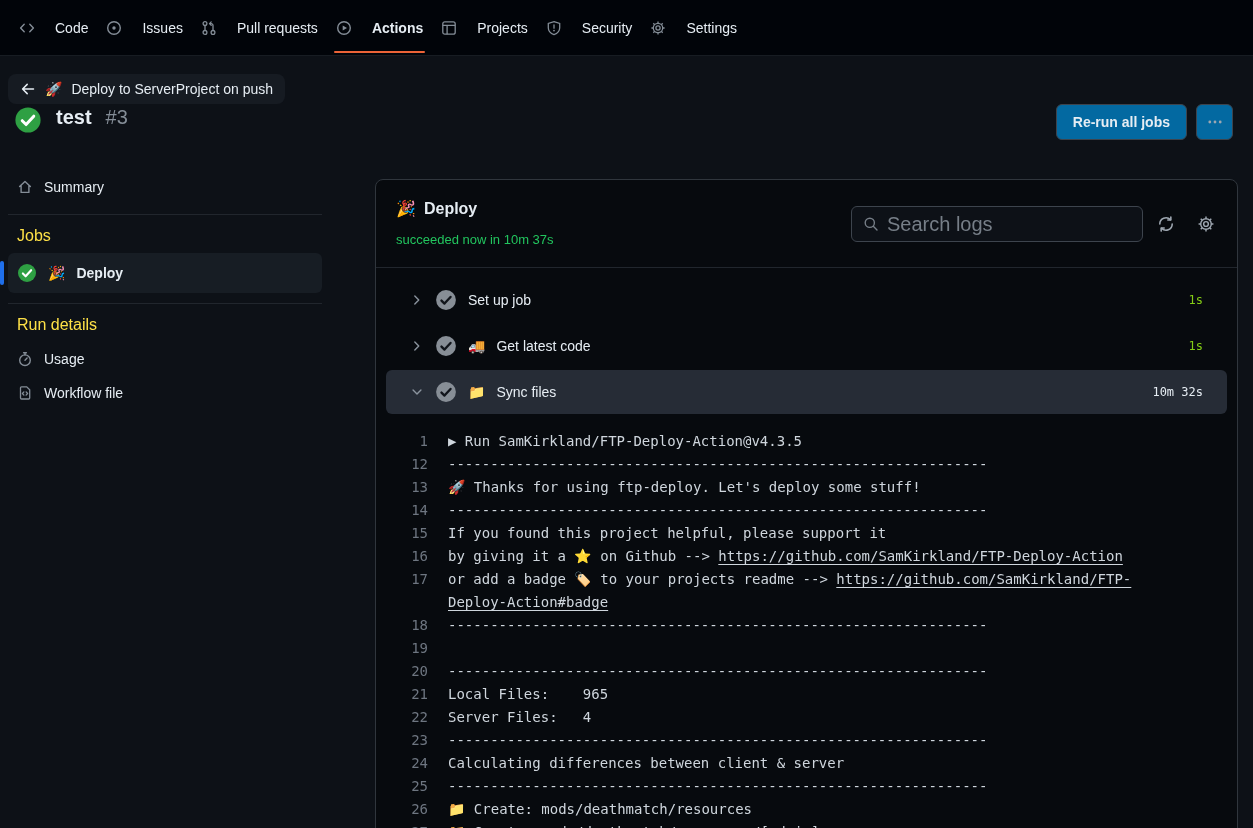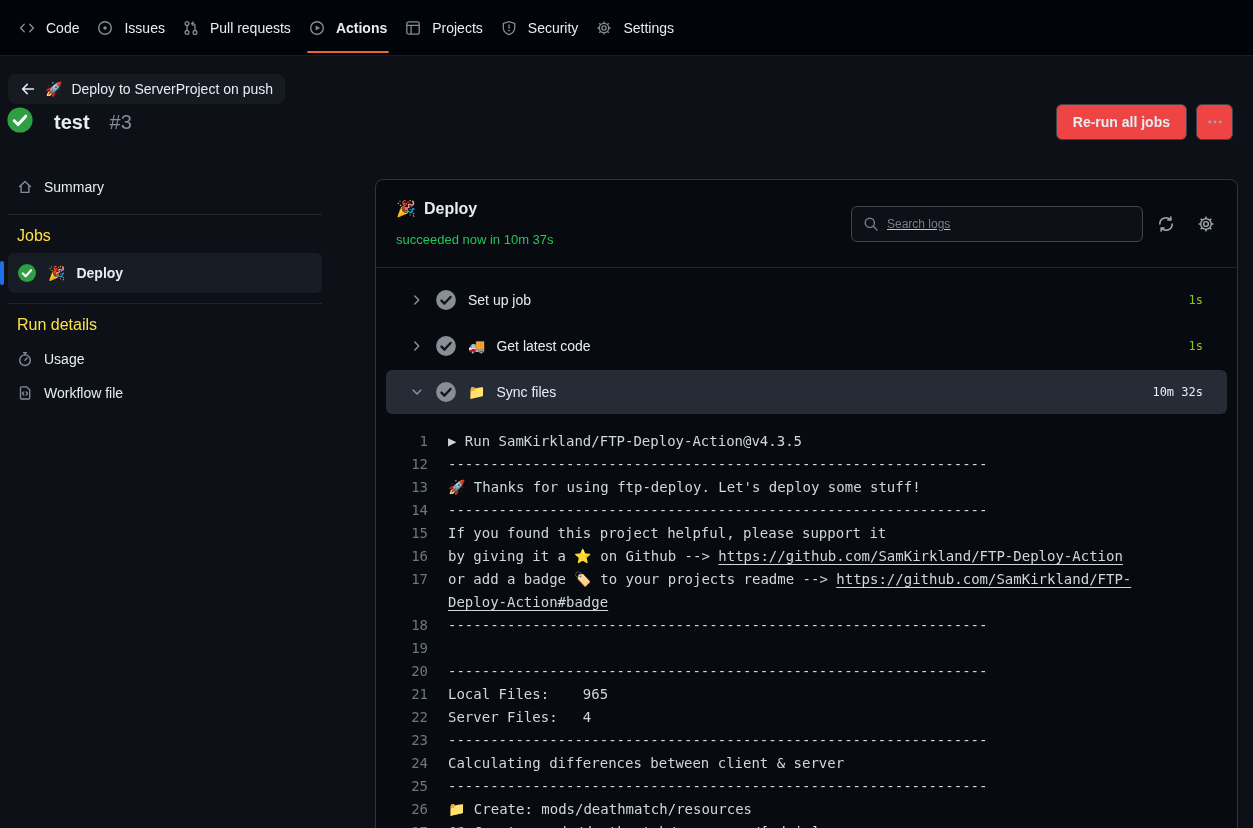--- a/index.html
+++ b/index.html
@@ -11,46 +11,46 @@
   }
   .icon svg { display:block; }
 
   
   .topnav {
     position:absolute; top:0; left:0; right:0; height:56px;
     background:#010409; border-bottom:1px solid #171c22;
     display:flex; align-items:stretch; padding:0 10px; 
   }
   .nav-item {
-    position:relative; display:flex; align-items:center; gap:11px;
+    position:relative; display:flex; align-items:center; gap:20px;
     padding:0 9px; cursor:pointer; color:#e6edf3;
   }
   .nav-item .icon { color:#848d97; }
   .nav-item.active { font-weight:700; }
   .nav-item.active::after {
     content:""; position:absolute; left:7px; right:7px; bottom:2px;
     height:2px; border-radius:2px; background:#ec6337;
   }
 
   
   .breadcrumb {
     position:absolute; left:8px; top:74px; height:30px;
     display:inline-flex; align-items:center; gap:9px; padding:0 12px;
     background:#161b22; border-radius:8px; cursor:pointer;
   }
   .breadcrumb .icon { color:#e6edf3; }
   .run-title-row {
-    position:absolute; left:6px; top:106px; display:flex; align-items:flex-end; gap:20px;
+    position:absolute; left:14px; top:106px; display:flex; align-items:flex-start; gap:14px;
   }
   .run-title { font-size:20px; font-weight:700; }
   .run-number { font-size:20px; color:#848d97; font-weight:400; }
   .header-actions { position:absolute; right:20px; top:104px; display:flex; gap:9px; }
   .btn {
     height:36px; display:inline-flex; align-items:center; justify-content:center;
-    padding:0 16px; background:#ef4444; border:1px solid #3d444d; border-radius:6px;
+    padding:0 16px; background:#0369a1; border:1px solid #3d444d; border-radius:6px;
     color:#e6edf3; font-size:14px; font-weight:600; cursor:pointer;
   }
   .btn.icon-btn { width:37px; padding:0; color:#9ea7b1; }
 
   
   .sidebar { position:absolute; left:0; top:170px; width:330px; }
   .side-item {
     position:relative; display:flex; align-items:center; gap:11px;
     margin:0 8px; padding:0 9px; height:34px; border-radius:6px;
     color:#e6edf3; cursor:pointer;
@@ -76,21 +76,21 @@
   .panel-title { font-size:16px; font-weight:700; display:flex; gap:8px; align-items:center; }
   .panel-subtitle { margin-top:14px; font-size:13px; color:#22c55e; }
   .panel-tools { position:absolute; right:14px; top:26px; display:flex; align-items:center; }
   .search-box {
     display:flex; align-items:center; gap:8px; width:292px; height:36px;
     background:#0d1117; border:1px solid #3d444d; border-radius:6px; padding:0 11px;
     color:#767e87;
   }
   .search-box input {
     flex:1; background:transparent; border:none; outline:none;
-    color:#f0abfc; font-size:12px; font-family:inherit;text-decoration:underline;
+    color:#f0abfc; font-size:20px; font-family:inherit;
   }
   .search-box input::placeholder { color:#767e87; }
   .tool-btn {
     width:34px; height:34px; display:flex; align-items:center; justify-content:center;
     color:#9ea7b1; cursor:pointer; margin-left:6px; border-radius:6px; background:transparent; border:none;
   }
 
   
   .steps-list { padding-top:10px;text-align:center; }
   .step-row {

